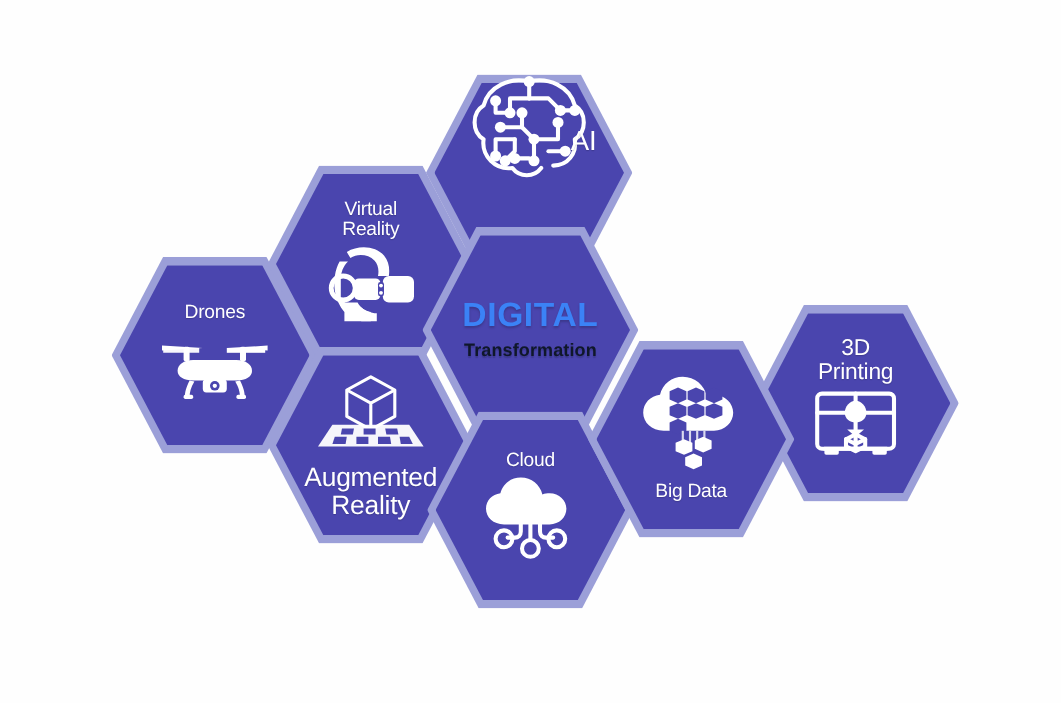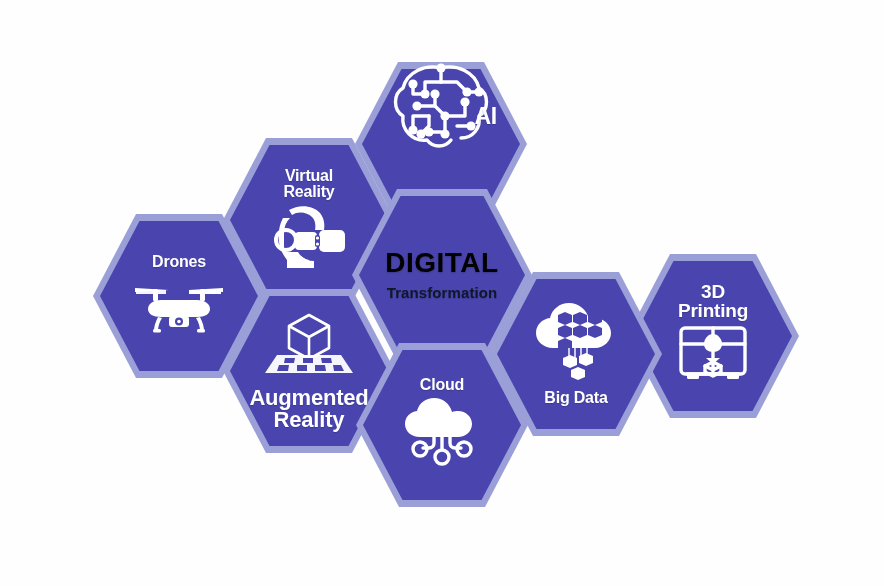--- a/index.html
+++ b/index.html
@@ -47,42 +47,42 @@
     inset: 0;
     display: flex;
     flex-direction: column;
     align-items: center;
     justify-content: center;
     gap: 2px;
   }
 
   .label {
     color: #ffffff;
-    font-weight: bold;
+    font-weight: normal;
     text-align: center;
     line-height: 1.02;
     letter-spacing: -0.2px;
     white-space: pre-line;
     text-shadow: 0 1px 1px rgba(0,0,0,0.18);
   }
   .label.s1 { font-size: 16px; }
   .label.s2 { font-size: 19px; }
   .label.s3 { font-size: 21px; }
 
   .glyph { display: block; }
 
   
   .hex.label-top .content { flex-direction: column; }
   .hex.label-bottom .content { flex-direction: column-reverse; }
 
   
   .hex.center .inner { background: #4a45ae; }
   .hex.center { width: 180px; height: 172px; }
   .center-title {
-    color: #000000;
+    color: #3b82f6;
     font-weight: bold;
     font-size: 28px;
     letter-spacing: 0.5px;
     line-height: 1;
     text-shadow: 0 1px 2px rgba(0,0,0,0.2);
   }
   .center-sub {
     color: #0f172a;
     font-weight: bold;
     font-size: 15px;
@@ -270,21 +270,21 @@
             <path d="M56 40 v8 c0 3 2 5 5 5 l6 0"></path>
             <circle cx="48" cy="62" r="7"></circle>
             <circle cx="26" cy="54" r="7"></circle>
             <circle cx="70" cy="54" r="7"></circle>
           </g>
         </svg>
       </span>
     </div>
   </div>
 
-  <div class="hex label-bottom" style="left:490px; top:272px;">
+  <div class="hex label-bottom" style="left:490px; top:284px;">
     <div class="outer"></div>
     <div class="inner"></div>
     <div class="content">
       <div class="label s1">Big Data</div>
       <span class="glyph">
         <svg width="102" height="82" viewBox="0 0 102 82" fill="none">
           <path d="M28 46 c-10 0-17-7-17-15 0-8 6-14 14-15 2-9 10-15 19-15 10 0 18 7 20 16 2-1 4-1 6-1 9 0 16 7 16 15 0 8-7 15-16 15 z" fill="#ffffff"></path>
           <g fill="#4a45ae">
             <path d="M33 13 l7-3 7 3 0 7 -7 3 -7-3 z"></path>
             <path d="M48 13 l7-3 7 3 0 7 -7 3 -7-3 z"></path>

